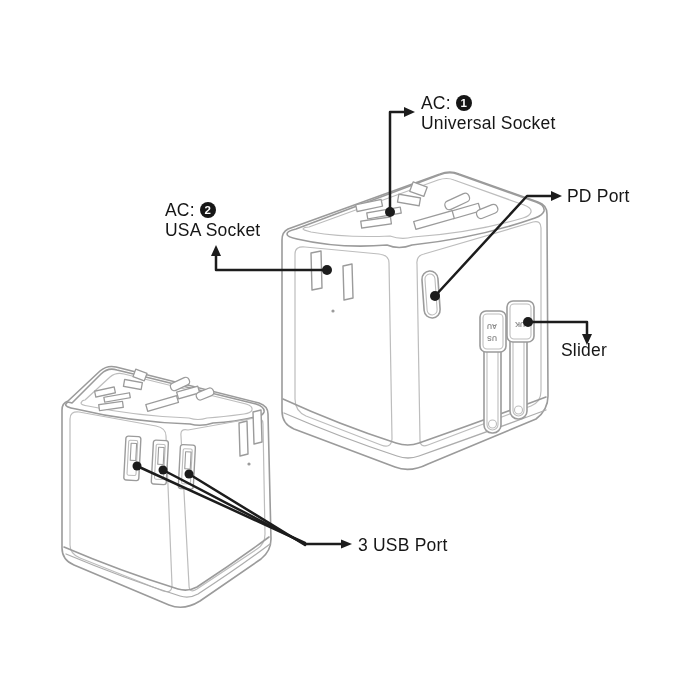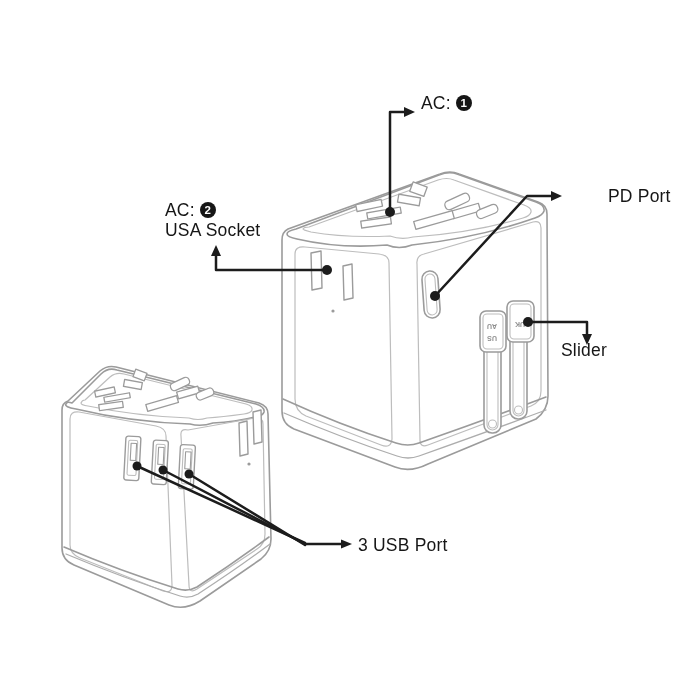--- a/index.html
+++ b/index.html
@@ -12,21 +12,21 @@
     position:absolute; font-size:17.5px; line-height:20px; color:#161616;
     white-space:nowrap; letter-spacing:0.2px;
   }
   .acline { display:flex; align-items:center; }
   .badge {
     display:inline-flex; width:16px; height:16px; border-radius:50%;
     background:#161616; color:#fff; font-size:11.5px; font-weight:bold;
     align-items:center; justify-content:center; margin-left:5px;
   }
   #lbl-ac1    { left:421px; top:93px; }
-  #lbl-pd     { left:567px; top:186px;margin-left:41px; }
+  #lbl-pd     { left:567px; top:186px; }
   #lbl-ac2    { left:165px; top:200px; }
   #lbl-slider { left:561px; top:340px; }
   #lbl-usb    { left:358px; top:535px;text-align:right; }
 </style>
 </head>
 <body>
 
 <div id="stage">
 
 <svg id="lineart" width="700" height="700" viewBox="0 0 700 700">
@@ -207,20 +207,21 @@
       <path stroke="none" d="M 352,544 L 341,539.5 L 341,548.5 Z"></path>
     </g>
   </g>
 </svg>
 
 <div id="lbl-ac1" class="lbl">
   <span class="acline">
     <span>AC:</span>
     <span class="badge">1</span>
   </span>
+  <span>Universal Socket</span>
 </div>
 
 <div id="lbl-pd" class="lbl">
   <span>PD Port</span>
 </div>
 
 <div id="lbl-ac2" class="lbl">
   <span class="acline">
     <span>AC:</span>
     <span class="badge">2</span>

